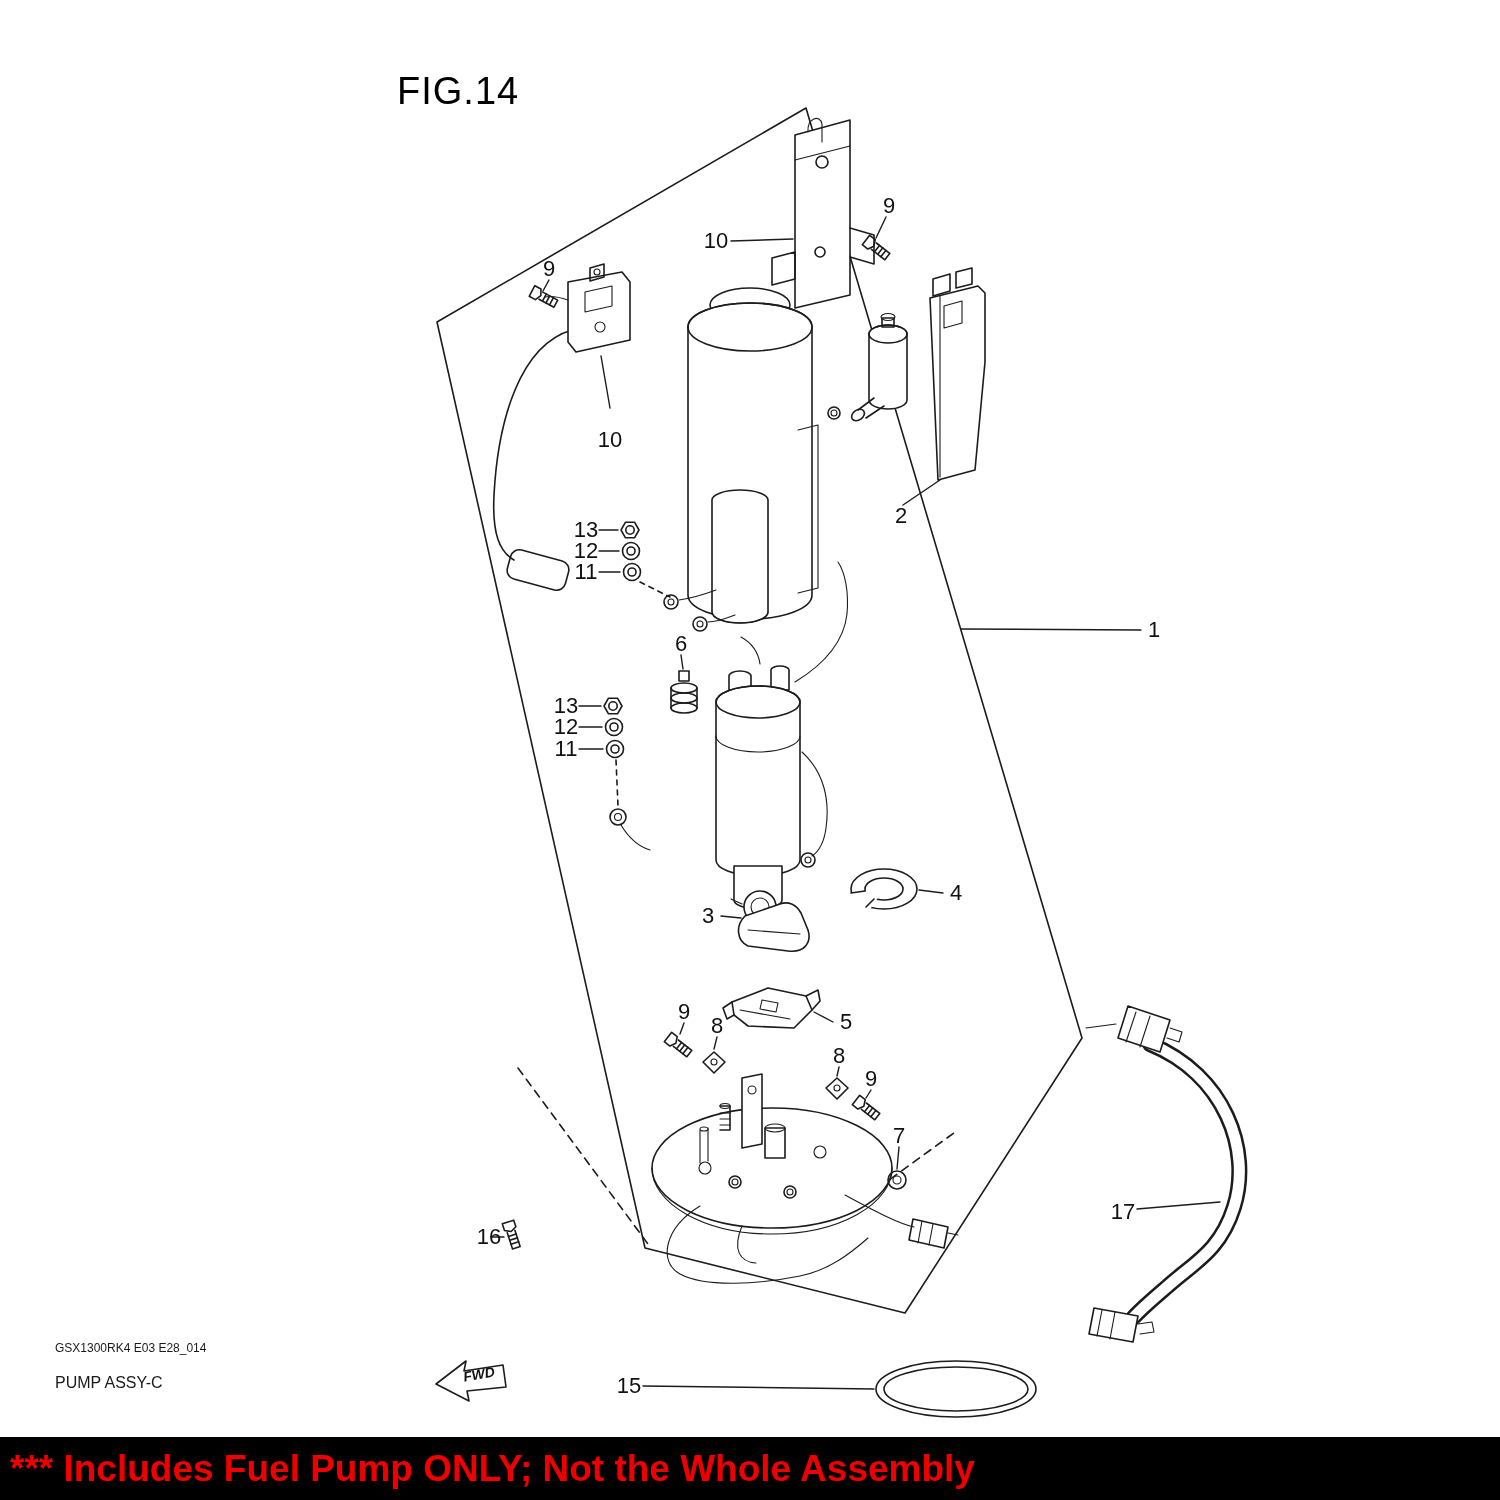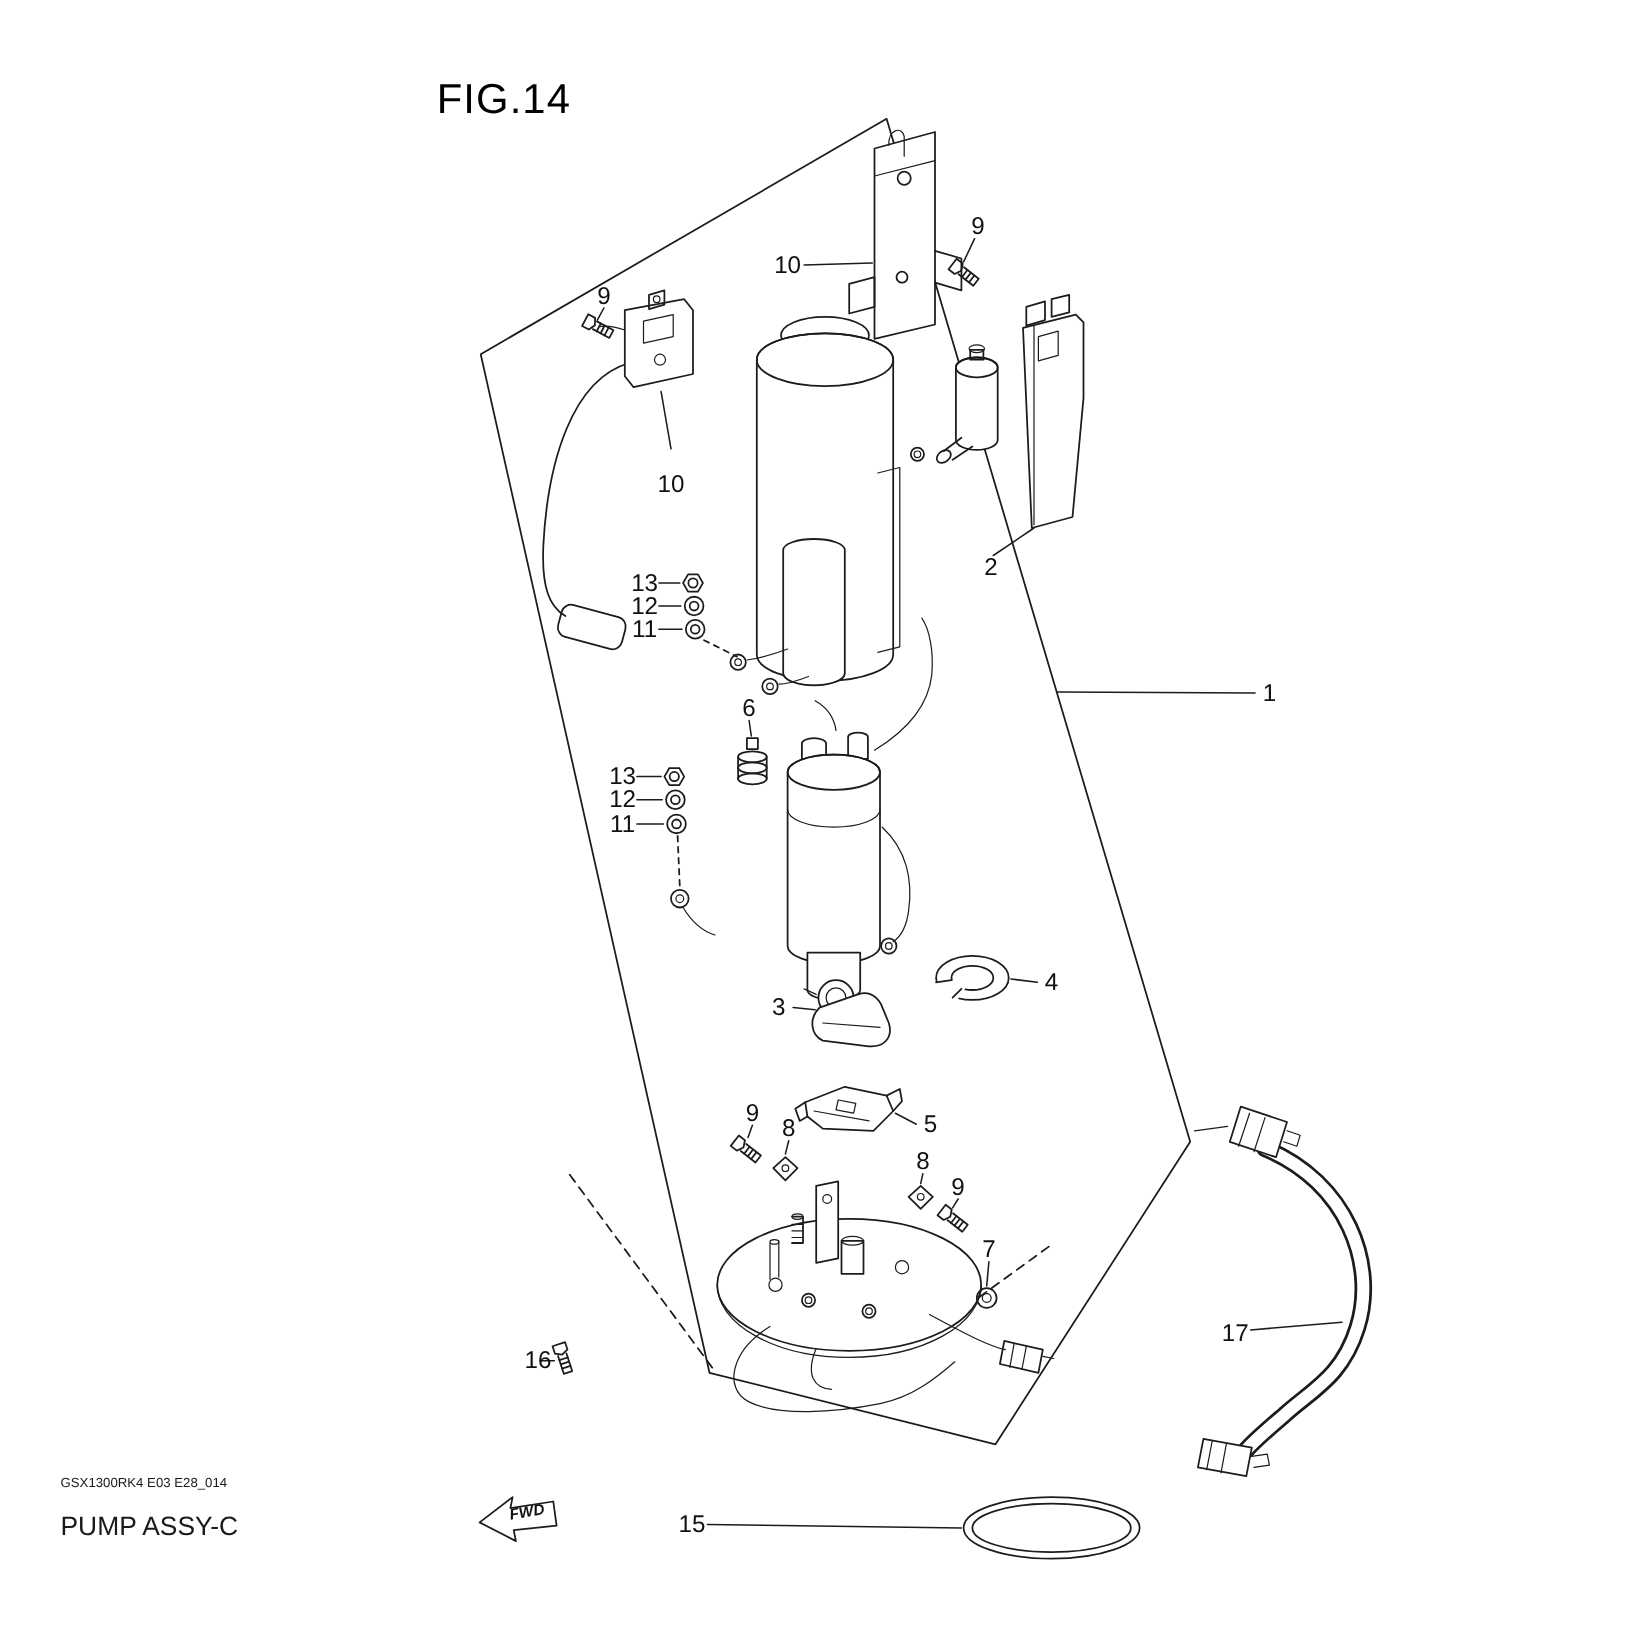--- a/index.html
+++ b/index.html
@@ -15,21 +15,21 @@
   #art .dash2{stroke-dasharray:5 5}
   #art .hose-outer{stroke-width:16}
   #art .hose-inner{stroke:#ffffff;stroke-width:11}
   #art .wedge{fill:#ffffff;stroke:none}
   #leader-layer polyline{fill:none;stroke:#1c1c1c;stroke-width:1.4}
   #callout-layer{position:absolute;left:0;top:0;width:1500px;height:1500px;pointer-events:none}
   .callout{position:absolute;transform:translate(-50%,-50%);font-size:22px;font-weight:500;
            color:#111;white-space:nowrap}
   .fig-title{position:absolute;left:397px;top:70px;font-size:38px;font-weight:400;letter-spacing:1px;color:#000}
   .model-code{position:absolute;left:55px;top:1341px;font-size:12px;color:#1a1a1a}
-  .assembly-name{position:absolute;left:55px;top:1374px;font-size:24px;color:#1a1a1a}
+  .assembly-name{position:absolute;left:55px;top:1374px;font-size:16px;color:#1a1a1a}
   .fwd-label{position:absolute;left:456px;top:1366px;width:46px;text-align:center;font-size:14px;
              font-style:italic;font-weight:700;transform:rotate(-10deg)}
   .banner{position:absolute;left:0;top:1437px;width:1500px;height:63px;background:#000000;
           display:flex;align-items:center;padding-left:10px}
   .banner span{color:#ee0000;font-size:37px;font-weight:800}
 </style>
 </head>
 <body>
 
 <div class="stage">
@@ -288,13 +288,16 @@
       <div class="callout" style="left: 489px; top: 1237px;">16</div>
       <div class="callout" style="left: 629px; top: 1386px; text-align: center;">15</div>
       <div class="callout" style="left: 1123px; top: 1212px;">17</div>
     </div>
 
   <div class="fig-title">FIG.14</div>
   <div class="model-code">GSX1300RK4 E03 E28_014</div>
   <div class="assembly-name">PUMP ASSY-C</div>
   <div class="fwd-label">FWD</div>
 
+  <div class="banner">
+    <span>*** Includes Fuel Pump ONLY; Not the Whole Assembly</span>
+  </div>
 </div>
 
 </body></html>

